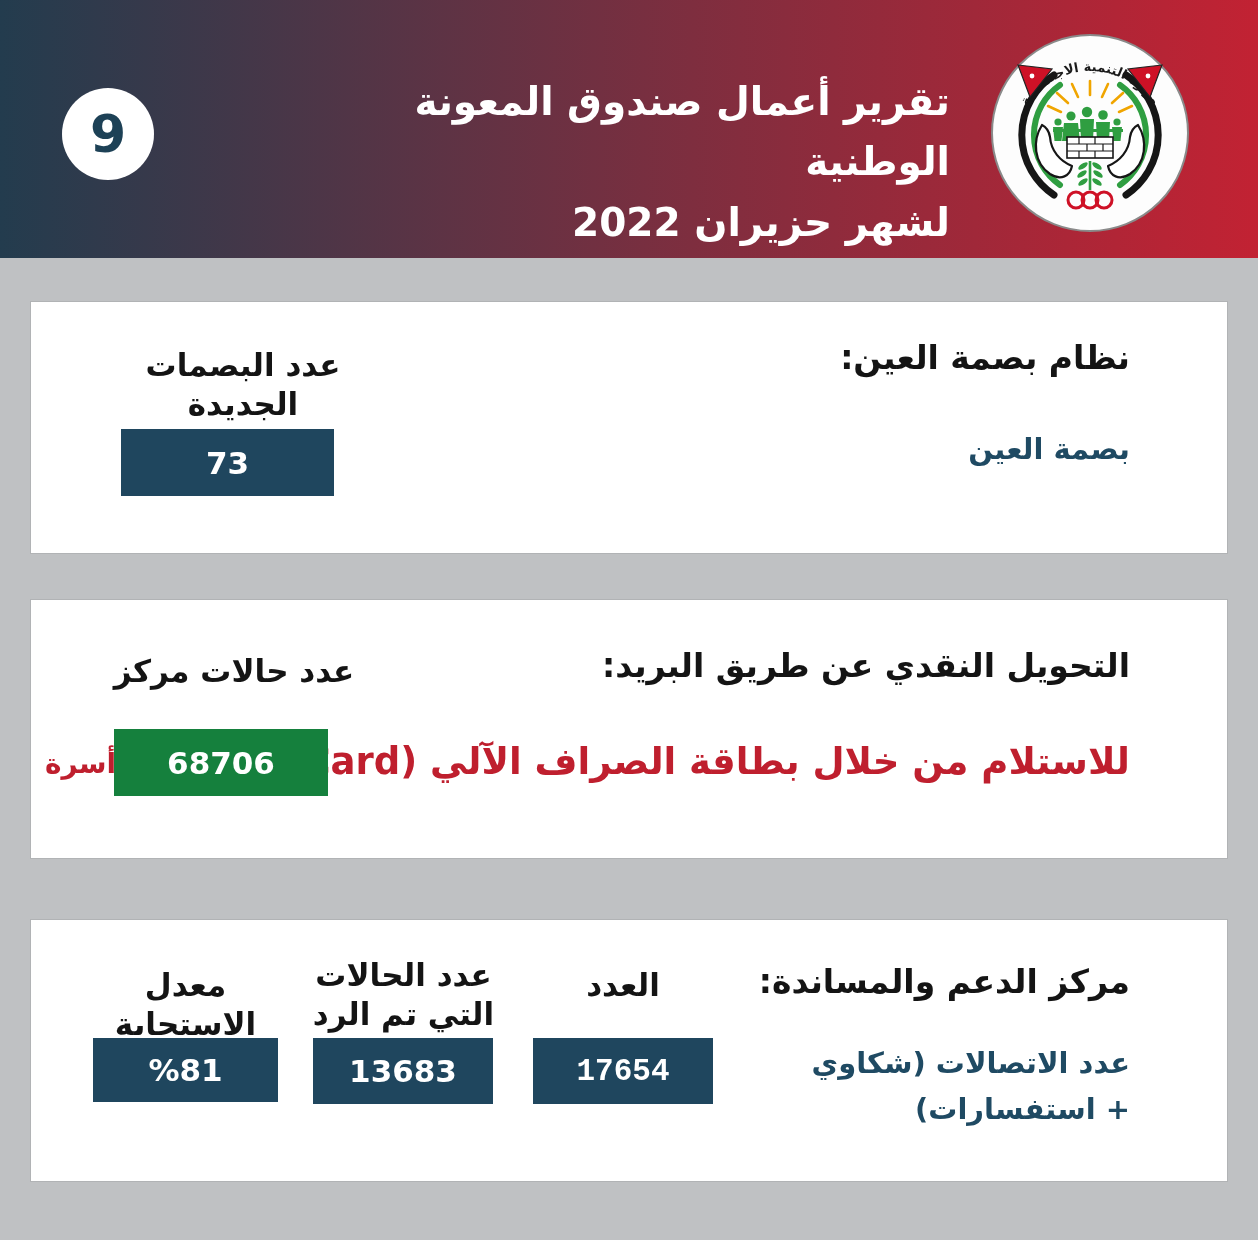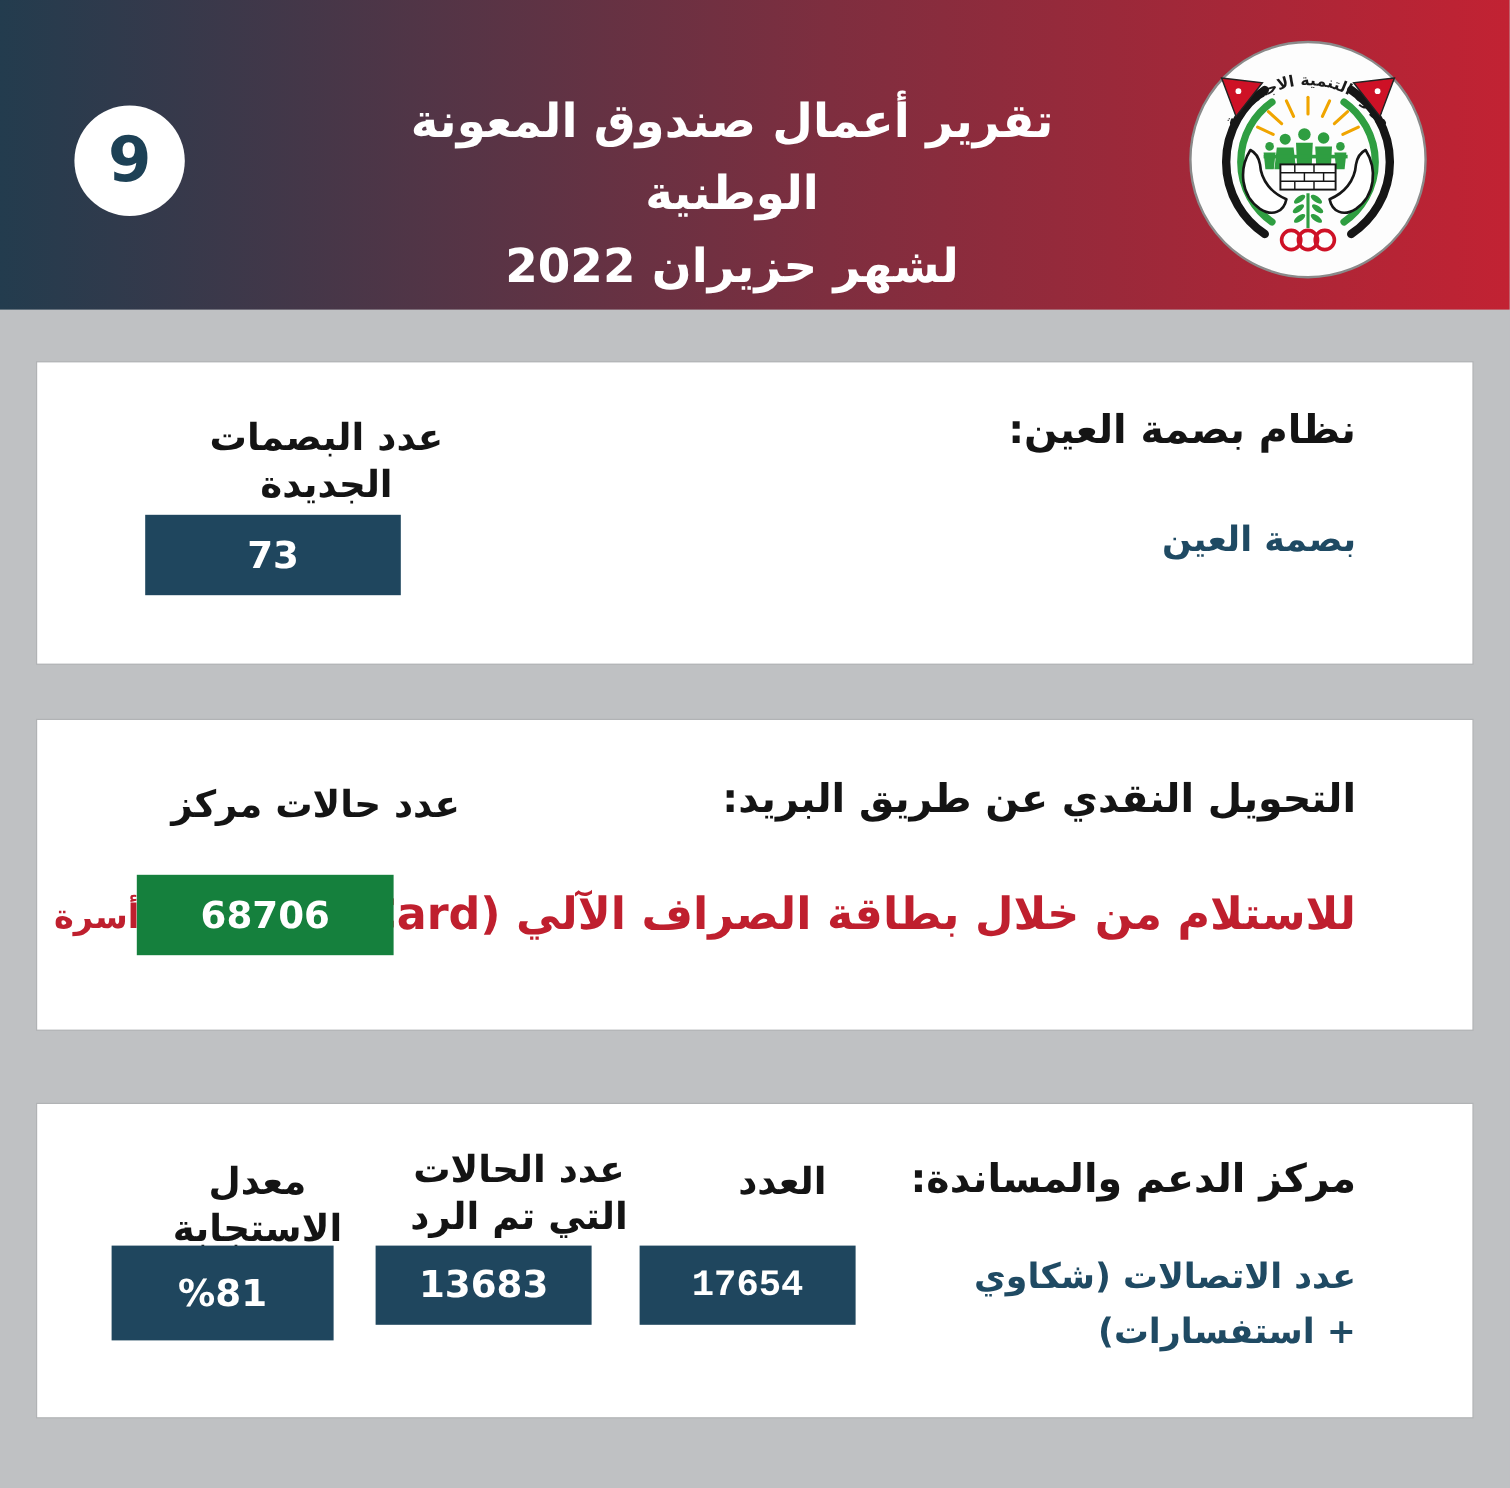--- a/index.html
+++ b/index.html
@@ -17,21 +17,21 @@
     background:linear-gradient(90deg,#233c4e 0%,#7e2e3f 55%,#c22233 100%);
   }
   .badge{
     position:absolute;left:62px;top:88px;width:92px;height:92px;
     background:#ffffff;border-radius:50%;
     display:flex;align-items:center;justify-content:center;
     color:#1d4156;font-size:52px;font-weight:bold;
   }
   .header-title{
     position:absolute;left:270px;top:72px;width:680px;
-    text-align:center;color:#ffffff;font-weight:bold;
+    text-align:right;color:#ffffff;font-weight:bold;
     font-size:39px;line-height:1.55;direction:rtl;
   }
   .logo-wrap{position:absolute;left:990px;top:33px;width:200px;height:200px;}
 
   
   .card{
     position:absolute;left:31px;width:1196px;background:#ffffff;
     box-shadow:0 0 0 1px rgba(0,0,0,0.07);
   }
   .card1{top:302px;height:251px;}
@@ -45,21 +45,21 @@
   .teal-label{
     position:absolute;right:97px;direction:rtl;text-align:right;
     font-size:29px;font-weight:bold;color:#1f4a63;
   }
   .red-label{
     position:absolute;right:97px;direction:rtl;text-align:right;
     font-size:37px;font-weight:bold;color:#bf1f2e;white-space:nowrap;
   }
   .metric-label{
     position:absolute;direction:rtl;text-align:center;
-    font-size:31px;font-weight:bold;color:#141414;line-height:1.25;margin-left:29px;
+    font-size:31px;font-weight:bold;color:#141414;line-height:1.25;
   }
   .value-box{
     position:absolute;display:flex;align-items:center;justify-content:center;
     color:#ffffff;font-size:31px;font-weight:bold;direction:rtl;
   }
   .navy{background:#1f465e;}
   .red{background:#15803d;}
   .unit-label{
     position:absolute;direction:rtl;
     font-size:28px;font-weight:bold;color:#bf1f2e;
@@ -79,21 +79,21 @@
   .c2-unit{left:14px;top:147px;}
 
   
   .c3-title{top:42px;}
   .c3-sub{top:120px;width:330px;line-height:1.6;}
   .c3-head-a{left:502px;top:46px;width:180px;}
   .c3-head-b{left:260px;top:36px;width:225px;}
   .c3-head-c{left:62px;top:46px;width:185px;}
   .c3-box-a{left:502px;top:118px;width:180px;height:66px;font-family:Liberation Mono, monospace;}
   .c3-box-b{left:282px;top:118px;width:180px;height:66px;justify-content:center;}
-  .c3-box-c{left:62px;top:118px;width:185px;height:79px;}
+  .c3-box-c{left:62px;top:118px;width:185px;height:64px;}
 </style>
 </head>
 <body>
 
 <div class="page">
 
   <div class="header">
     <div class="badge">
       <span>9</span>
     </div>

